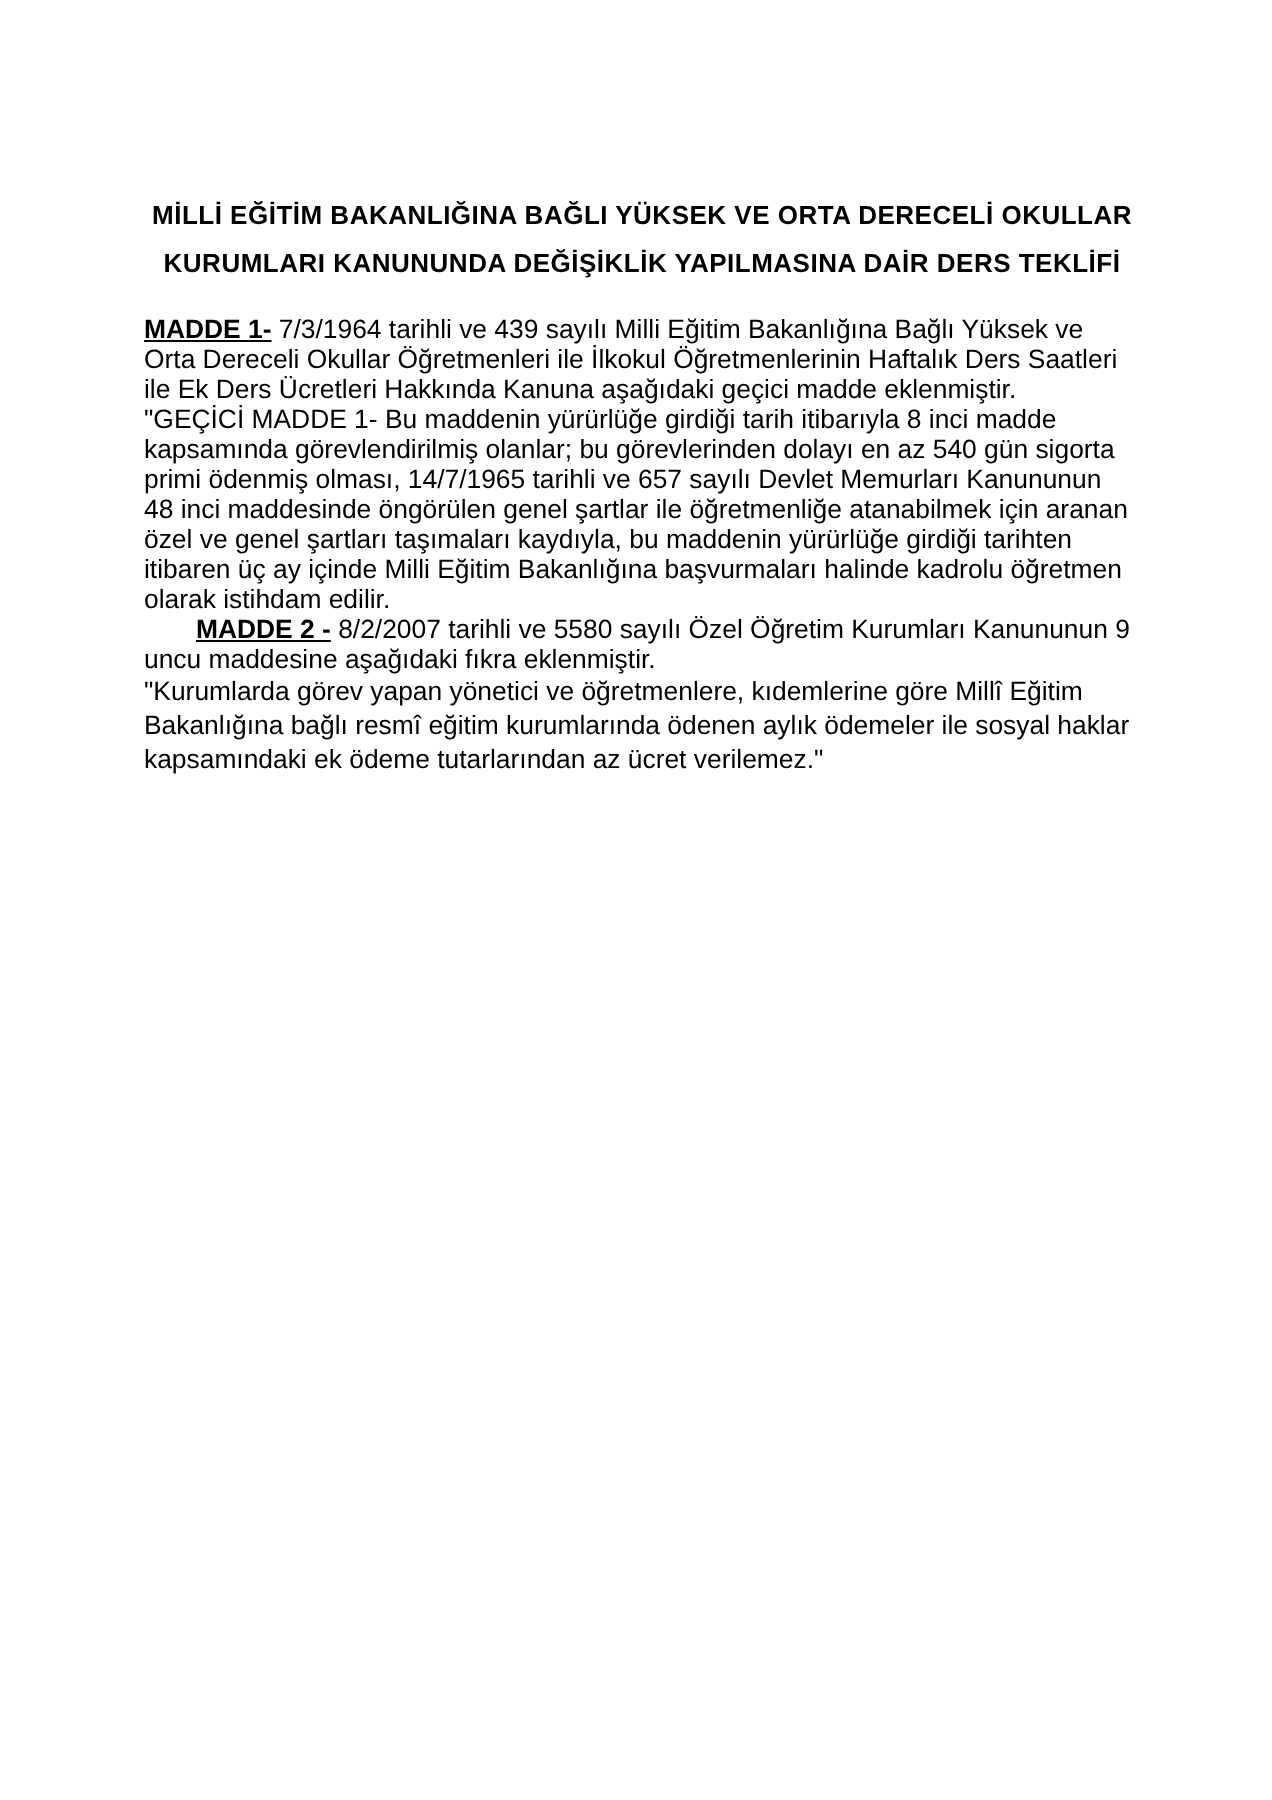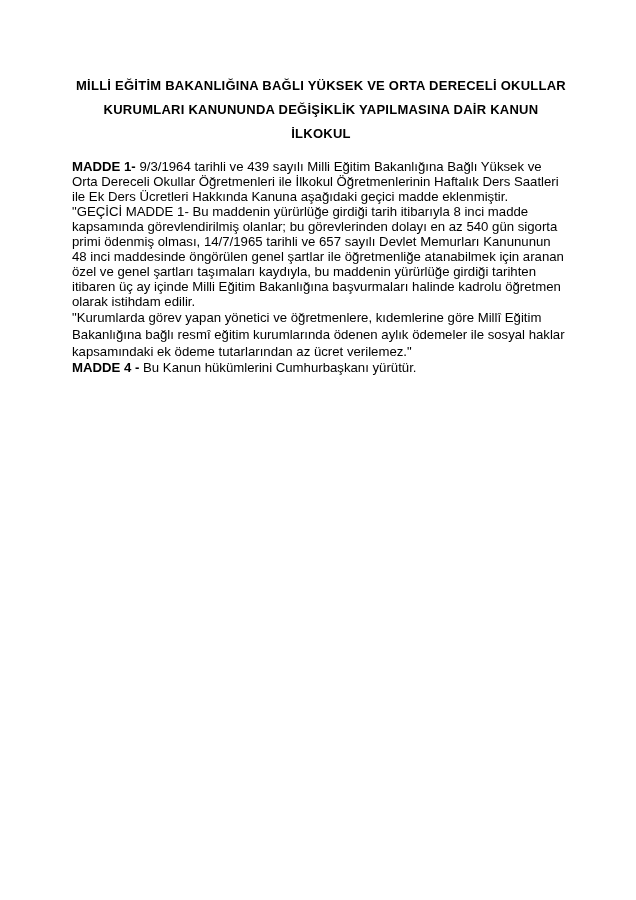--- a/index.html
+++ b/index.html
@@ -7,63 +7,63 @@
   .page {
     width: 636px;
     height: 900px;
     background: #ffffff;
     color: #000000;
     font-family: "Liberation Sans", sans-serif;
     overflow: hidden;
     position: relative;
   }
   .doc-title {
-    padding-top: 74px;
+    padding-top: 96px;
     margin: 0 66px 0 72px;
     font-size: 13px;
     font-weight: 700;
     line-height: 24px;
     letter-spacing: 0.25px;
     text-align: center;
   }
   .doc-body {
     margin: 13px 71px 0 72px;
     font-size: 13.2px;
     line-height: 15px;
   }
   .doc-body p {
     margin: 0;
     padding: 0;
   }
-  .b { font-weight: 700; }
+  .b { font-weight: 700; text-decoration: underline; }
   .p-gecici   { margin-top: 3px; }
   .p-usul     { margin-top: 2px; text-indent: 26px; }
   .p-madde2   { margin-top: 21px; text-indent: 26px; }
   .p-kurumlar { margin-top: 4px; line-height: 17px; }
   .p-madde3   { margin-top: 1px; }
   .p-madde4   { margin-top: 0; }
 </style>
 </head>
 <body>
 
 <div class="page">
 
   <div class="doc-title">
     <div>MİLLİ EĞİTİM BAKANLIĞINA BAĞLI YÜKSEK VE ORTA DERECELİ OKULLAR</div>
-    <div>KURUMLARI KANUNUNDA DEĞİŞİKLİK YAPILMASINA DAİR KANUN İLKOKUL</div>
+    <div>KURUMLARI KANUNUNDA DEĞİŞİKLİK YAPILMASINA DAİR DERS TEKLİFİ</div>
   </div>
 
   <div class="doc-body">
 
-    <p class="p-madde1"><span class="b">MADDE 1-</span><span> 9/3/1964 tarihli ve 439 sayılı Milli Eğitim Bakanlığına Bağlı Yüksek ve Orta Dereceli Okullar Öğretmenleri ile İlkokul Öğretmenlerinin Haftalık Ders Saatleri ile Ek Ders Ücretleri Hakkında Kanuna aşağıdaki geçici madde eklenmiştir.</span></p>
+    <p class="p-madde1"><span class="b">MADDE 1-</span><span> 7/3/1964 tarihli ve 439 sayılı Milli Eğitim Bakanlığına Bağlı Yüksek ve Orta Dereceli Okullar Öğretmenleri ile İlkokul Öğretmenlerinin Haftalık Ders Saatleri ile Ek Ders Ücretleri Hakkında Kanuna aşağıdaki geçici madde eklenmiştir.</span></p>
 
     <p class="p-gecici"><span>"GEÇİCİ MADDE 1- Bu maddenin yürürlüğe girdiği tarih itibarıyla 8 inci madde kapsamında görevlendirilmiş olanlar; bu görevlerinden dolayı en az 540 gün sigorta primi ödenmiş olması, 14/7/1965 tarihli ve 657 sayılı Devlet Memurları Kanununun 48 inci maddesinde öngörülen genel şartlar ile öğretmenliğe atanabilmek için aranan özel ve genel şartları taşımaları kaydıyla, bu maddenin yürürlüğe girdiği tarihten itibaren üç ay içinde Milli Eğitim Bakanlığına başvurmaları halinde kadrolu öğretmen olarak istihdam edilir.</span></p>
 
 
+    <p class="p-madde2"><span class="b">MADDE 2 -</span><span> 8/2/2007 tarihli ve 5580 sayılı Özel Öğretim Kurumları Kanununun 9 uncu maddesine aşağıdaki fıkra eklenmiştir.</span></p>
 
     <p class="p-kurumlar"><span>"Kurumlarda görev yapan yönetici ve öğretmenlere, kıdemlerine göre Millî Eğitim Bakanlığına bağlı resmî eğitim kurumlarında ödenen aylık ödemeler ile sosyal haklar kapsamındaki ek ödeme tutarlarından az ücret verilemez."</span></p>
 
 
-    <p class="p-madde4"><span class="b">MADDE 4 -</span><span> Bu Kanun hükümlerini Cumhurbaşkanı yürütür.</span></p>
 
   </div>
 
 </div>
 
 </body></html>

